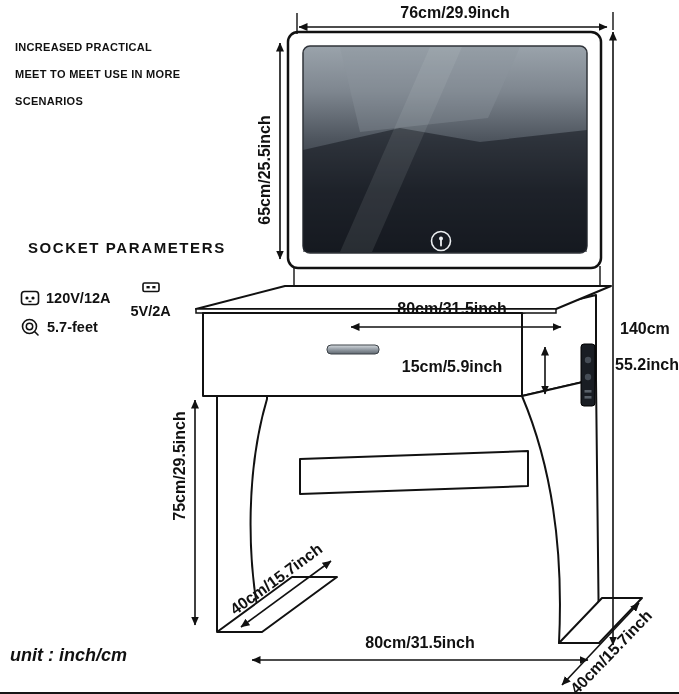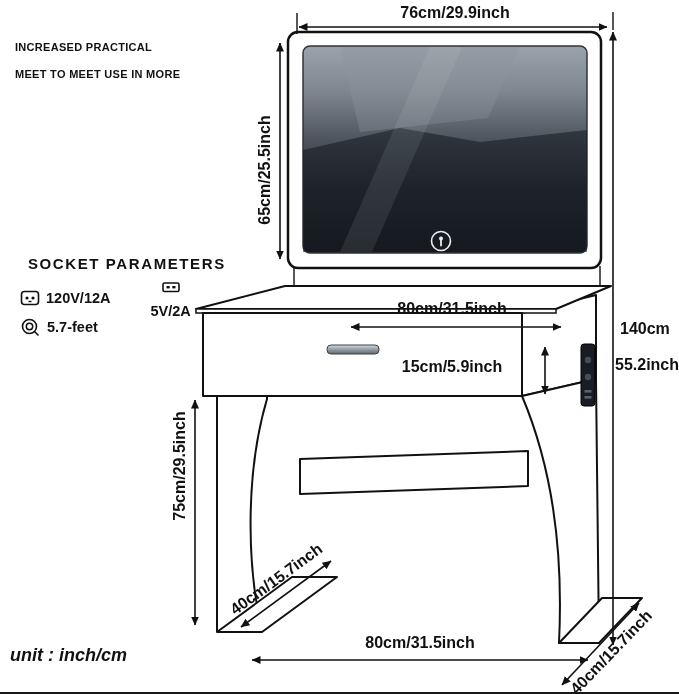--- a/index.html
+++ b/index.html
@@ -6,25 +6,25 @@
   .page {
     position:relative; width:679px; height:694px; background:#ffffff;
     font-family:"Liberation Sans", sans-serif; color:#111; overflow:hidden;
   }
   .headline {
     position:absolute; left:15px; top:34px; width:260px;
     font-size:11px; font-weight:700; line-height:27px; letter-spacing:.3px;
   }
   .socket-title {
     position:absolute; left:28px; top:239px;
-    font-size:15px; font-weight:700; letter-spacing:1.6px;margin-top:16px;
+    font-size:15px; font-weight:700; letter-spacing:1.6px;
   }
   .socket-row {
     position:absolute; left:20px; top:277px; display:flex; align-items:center;
-    font-size:14.5px; font-weight:700;gap:20px;
+    font-size:14.5px; font-weight:700;
   }
   .socket-item { display:flex; align-items:center; gap:6px; }
   .socket-item + .socket-item { margin-left:20px;flex-direction:column; }
   .cord-row {
     position:absolute; left:20px; top:317px; display:flex; align-items:center; gap:7px;
     font-size:14.5px; font-weight:700;
   }
   .unit-note {
     position:absolute; left:10px; top:645px;
     font-size:18px; font-weight:700;font-style:italic;
@@ -43,20 +43,21 @@
   .mini-icon { display:block; }
 </style>
 </head>
 <body>
 
 <div class="page">
 
   <div class="headline">
     <div>INCREASED PRACTICAL</div>
     <div>MEET TO MEET USE IN MORE</div>
+    <div>SCENARIOS</div>
   </div>
 
   <div class="socket-title">SOCKET PARAMETERS</div>
 
   <div class="socket-row">
     <span class="socket-item">
       <svg class="mini-icon" width="20" height="20" viewBox="0 0 20 20">
         <rect x="1.5" y="3.5" width="17" height="13" rx="3" fill="none" stroke="#111" stroke-width="1.6"></rect>
         <circle cx="7" cy="10" r="1.6" fill="#111"></circle>
         <circle cx="13" cy="10" r="1.6" fill="#111"></circle>

